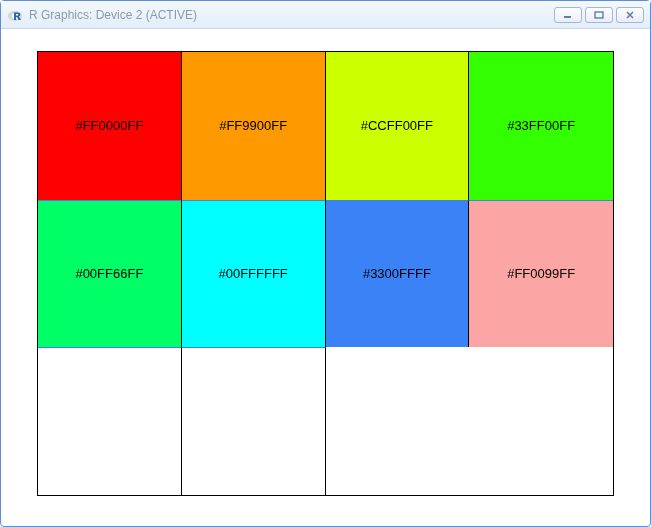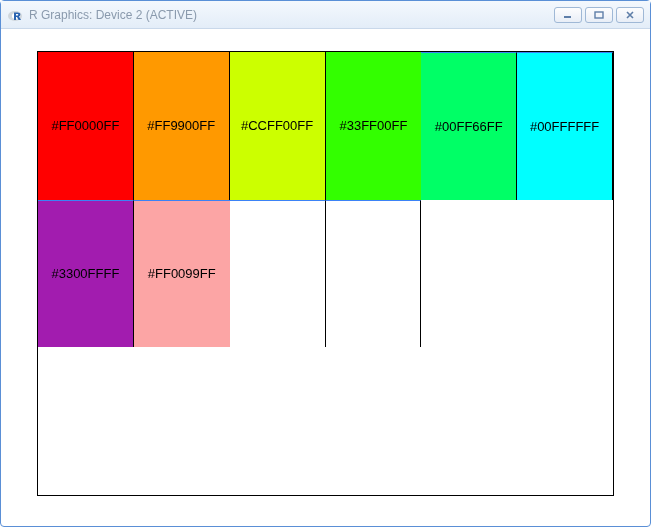--- a/index.html
+++ b/index.html
@@ -65,21 +65,21 @@
     }
     .client {
       flex: 1;
       padding: 22px 36px 30px 36px;
       display: flex;
     }
     .grid {
       width: 100%;
       height: 100%;
       display: grid;
-      grid-template-columns: repeat(6, 1fr);
+      grid-template-columns: repeat(4, 1fr);
       grid-template-rows: repeat(3, 1fr);
       border: 1px solid #000;
     }
     .cell {
       border: 0 solid #000;
       display: flex;
       align-items: center;
       justify-content: center;
       font-size: 13px;
       font-family: Arial, sans-serif;
@@ -125,19 +125,19 @@
     </div>
   </div>
   <div class="client">
     <div class="grid">
       <div class="cell" style="background:#FF0000">#FF0000FF</div>
       <div class="cell" style="background:#FF9900">#FF9900FF</div>
       <div class="cell" style="background:#CCFF00">#CCFF00FF</div>
       <div class="cell" style="background:#33FF00">#33FF00FF</div>
       <div class="cell" style="background:#00FF66">#00FF66FF</div>
       <div class="cell" style="background:#00FFFF">#00FFFFFF</div>
-      <div class="cell" style="background:#a21caf">#3300FFFF</div>
+      <div class="cell" style="background:#3b82f6">#3300FFFF</div>
       <div class="cell" style="background:#fca5a5">#FF0099FF</div>
       <div class="cell" style="background:#FFFFFF"></div>
       <div class="cell" style="background:#FFFFFF"></div>
     </div>
   </div>
 </div>
 
 </body></html>

